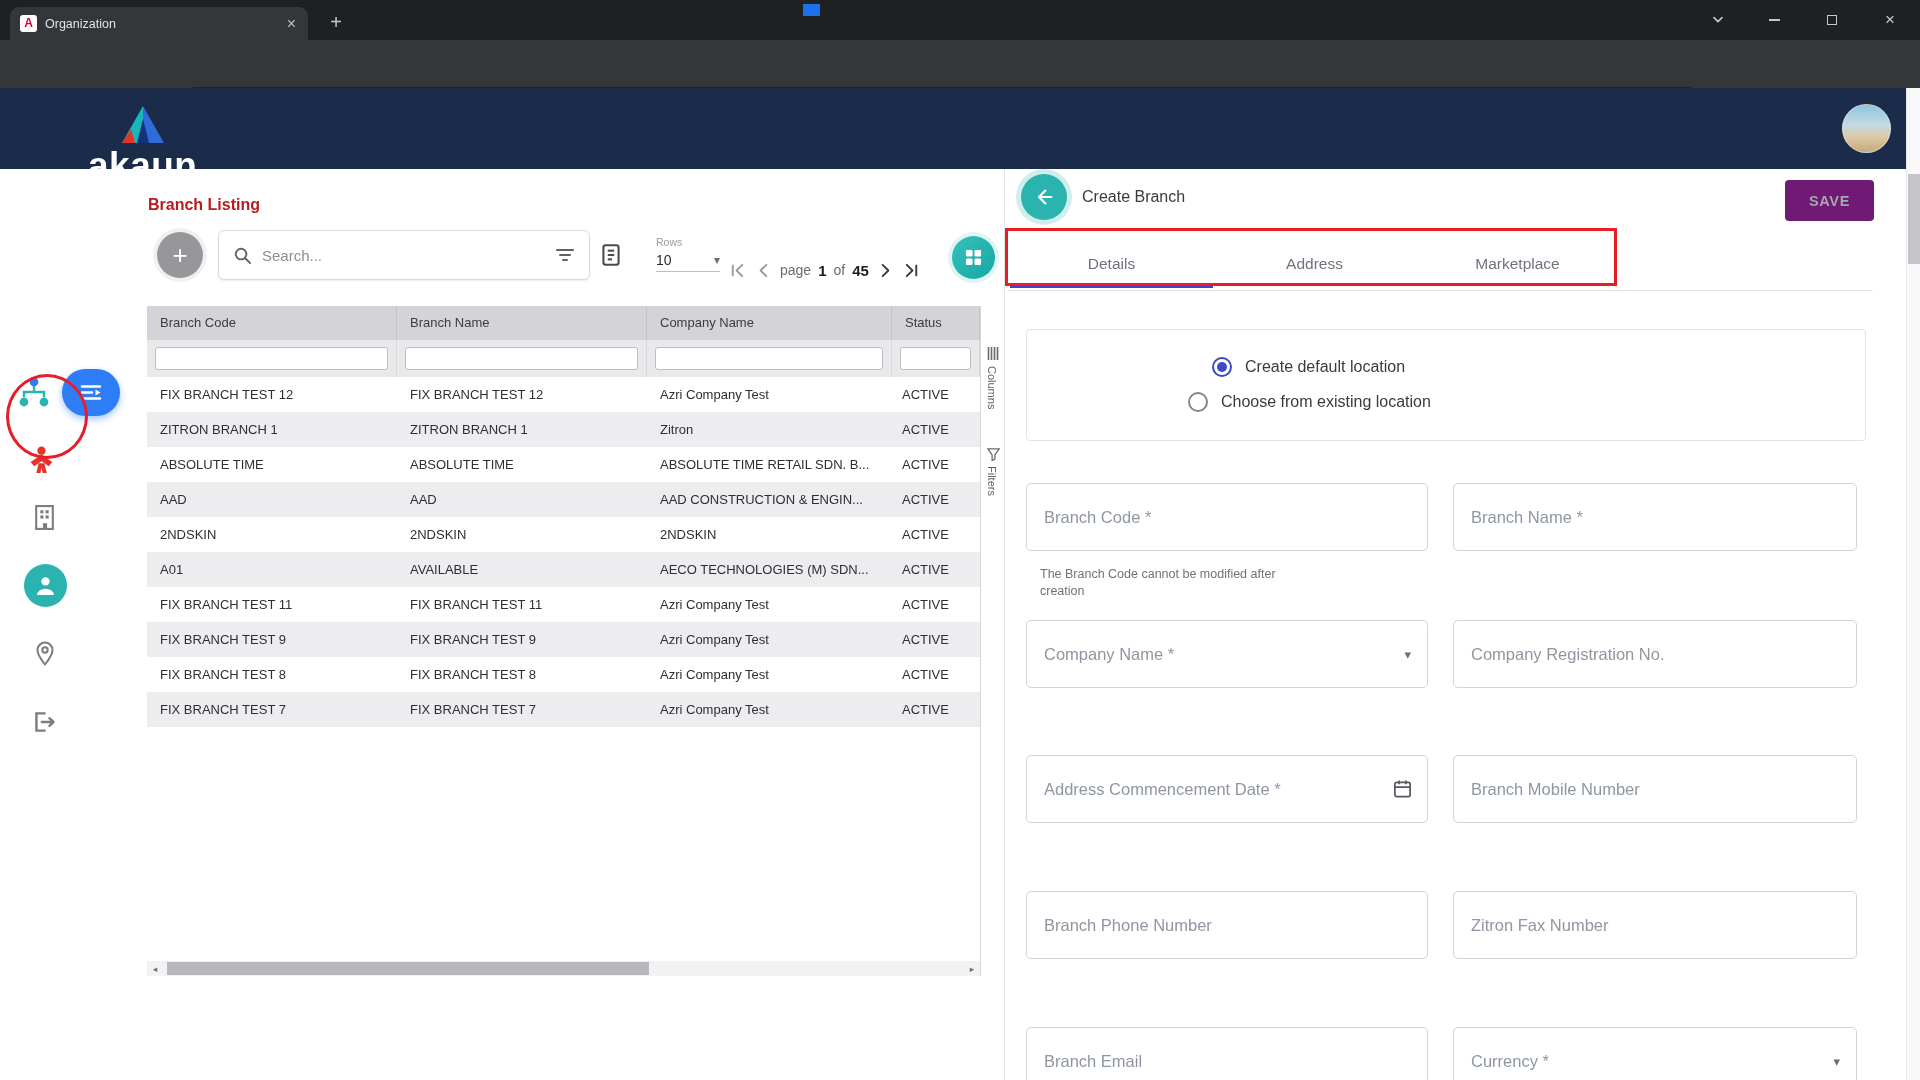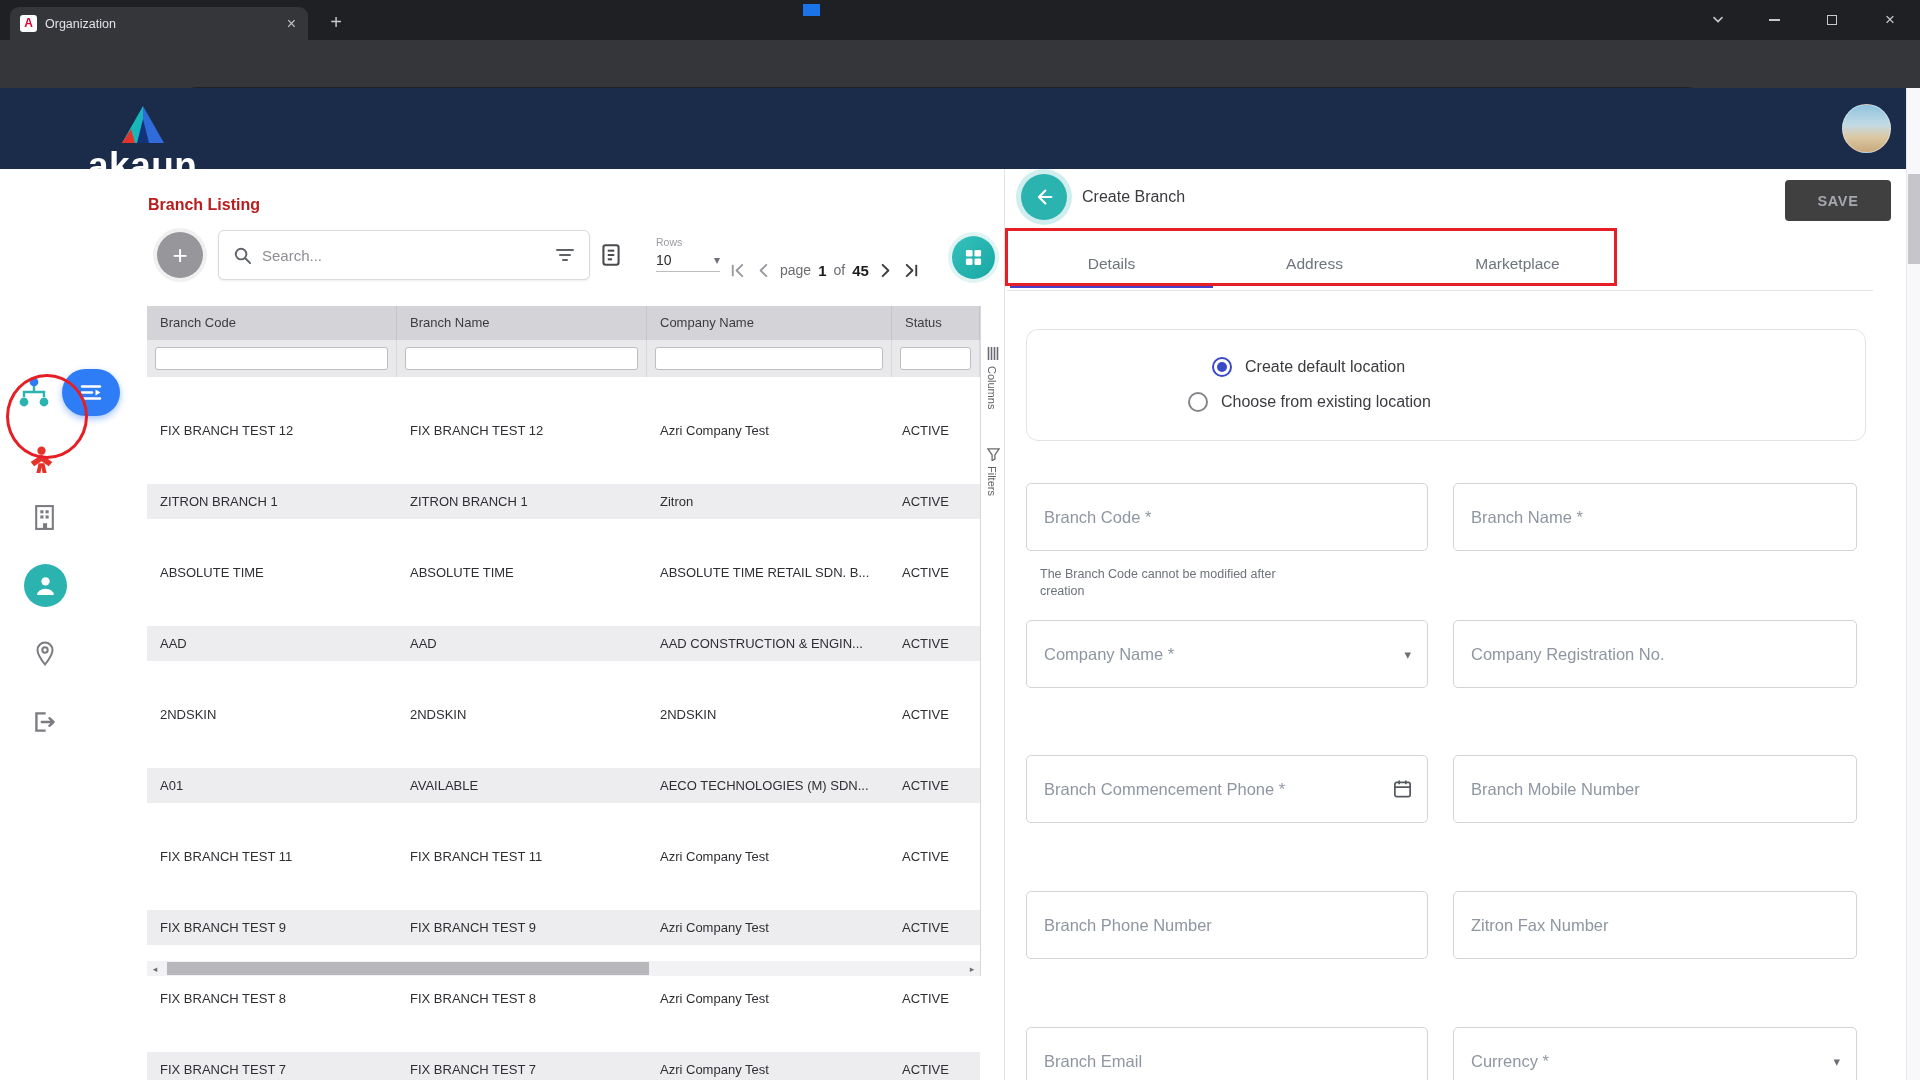--- a/index.html
+++ b/index.html
@@ -81,21 +81,21 @@
               justify-content:center; box-shadow:0 0 0 4px rgba(43,179,176,.15); }
 
   .thead { position:absolute; left:147px; top:306px; width:833px; height:34px; background:#d4d4d8; display:flex; }
   .hc { line-height:34px; padding-left:13px; font-size:13px; color:#3b3b40; border-right:1px solid #c4c4c9;
         white-space:nowrap; overflow:hidden; }
   .filterrow { position:absolute; left:147px; top:340px; width:833px; height:37px; background:#e9e9ec; display:flex; }
   .fc { padding:7px 8px 0 8px; border-right:1px solid #d9d9dd; }
   .fc input { width:100%; height:23px; border:1px solid #bdbdc2; border-radius:3px; background:#fff; outline:none; }
   .c1 { width:250px; } .c2 { width:250px; } .c3 { width:245px; } .c4 { width:88px; }
   .tbody { position:absolute; left:147px; top:377px; width:833px; }
-  .trow { display:flex; height:35px; background:#fff;margin-top:36px; }
+  .trow { display:flex; height:35px; background:#fff; }
   .trow.alt { background:#ededf0; }
   .tc { line-height:35px; padding-left:13px; font-size:13px; color:#2e2e33; white-space:nowrap; overflow:hidden; }
   .tc.c4 { padding-left:10px; }
 
   .side-strip { position:absolute; left:980px; top:306px; width:24px; height:670px; background:#fff;
                 border-left:1px solid #d8d8db; }
   .vtext { position:absolute; left:5px; writing-mode:vertical-rl; font-size:11px; color:#5f5f64; }
   .strip-ic { position:absolute; left:6px; }
 
   .hscroll { position:absolute; left:147px; top:961px; width:833px; height:15px; background:#f2f2f4; }
@@ -104,31 +104,31 @@
                   display:flex; align-items:center; justify-content:center; }
   .sa-left { left:0; } .sa-right { right:0; }
 
   .panel-divider { position:absolute; left:1004px; top:169px; width:1px; height:911px; background:#e3e3e6; }
 
   
   .back-btn { position:absolute; left:1021px; top:174px; width:46px; height:46px; border-radius:50%;
               background:#2bb3b0; display:flex; align-items:center; justify-content:center;
               box-shadow:0 0 0 5px rgba(43,179,176,.22); }
   .rp-title { position:absolute; left:1082px; top:188px; font-size:16px; font-weight:500; color:#3a3a3f; }
-  .save-btn { position:absolute; left:1785px; top:180px; width:106px; height:41px; background:#404040;
+  .save-btn { position:absolute; left:1785px; top:180px; width:89px; height:41px; background:#701a75;
               border-radius:4px; color:#a4a8ae; font-size:14.5px; font-weight:600; letter-spacing:.6px;
               display:flex; align-items:center; justify-content:center; }
   .tab { position:absolute; top:240px; width:203px; height:48px; display:flex; align-items:center;
          justify-content:center; font-size:15.5px; color:#6e737c; font-weight:500; }
   .tab-details { left:1010px; } .tab-address { left:1213px; } .tab-marketplace { left:1416px; }
   .tab-underline { position:absolute; left:1010px; top:284px; width:203px; height:4px; background:#4a3fcb; }
   .tabs-divider { position:absolute; left:1007px; top:290px; width:866px; height:1px; background:#e4e4e7; }
 
   .radio-box { position:absolute; left:1026px; top:329px; width:840px; height:112px;
-               border:1px solid #e3e3e6; border-radius:12px; background:#fff; }
+               border:1px solid #e3e3e6; border-radius:4px; background:#fff; }
   .rrow { position:absolute; display:flex; align-items:center; gap:13px; }
   .rrow1 { left:185px; top:27px; } .rrow2 { left:161px; top:62px; }
   .radio { width:20px; height:20px; border-radius:50%; border:2px solid #85858c; position:relative; flex:none; }
   .radio.sel { border-color:#3a49c8; }
   .radio.sel::after { content:""; position:absolute; left:3px; top:3px; width:10px; height:10px;
                       border-radius:50%; background:#3a49c8; }
   .rlabel { font-size:16px; color:#3b3b40; }
 
   .field { position:absolute; height:68px; border:1px solid #d4d4d8; border-radius:5px; background:#fff; }
   .flabel { position:absolute; left:17px; top:50%; transform:translateY(-50%); font-size:16.5px;
@@ -528,21 +528,21 @@
 
   <div class="field col-l" style="top:620px;">
     <span class="flabel">Company Name *</span>
     <span class="fcaret">▾</span>
   </div>
   <div class="field col-r" style="top:620px;">
     <span class="flabel">Company Registration No.</span>
   </div>
 
   <div class="field col-l" style="top:755px;">
-    <span class="flabel">Branch Commencement Phone *</span>
+    <span class="flabel">Address Commencement Date *</span>
     <span class="fico">
       <svg width="21" height="21" viewBox="0 0 22 22">
           <rect x="3" y="4" width="16" height="15" rx="2" fill="none" stroke="#55585e" stroke-width="1.8"></rect>
           <line x1="3" y1="9" x2="19" y2="9" stroke="#55585e" stroke-width="1.8"></line>
           <line x1="7.5" y1="2.2" x2="7.5" y2="6" stroke="#55585e" stroke-width="1.8"></line>
           <line x1="14.5" y1="2.2" x2="14.5" y2="6" stroke="#55585e" stroke-width="1.8"></line>
         </svg>
     </span>
   </div>
   <div class="field col-r" style="top:755px;">

